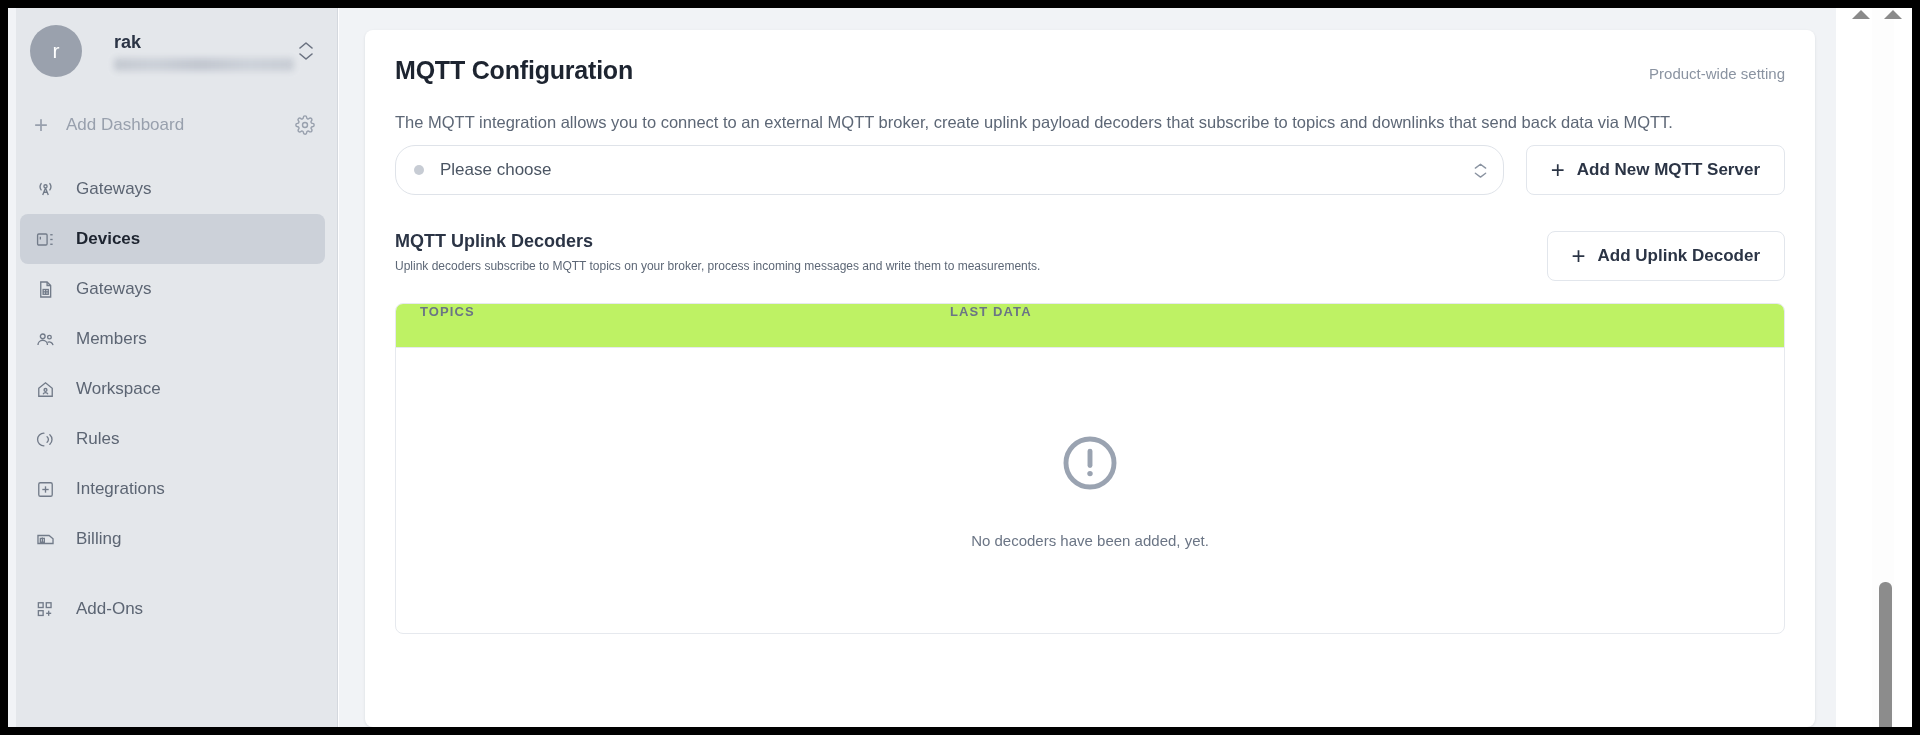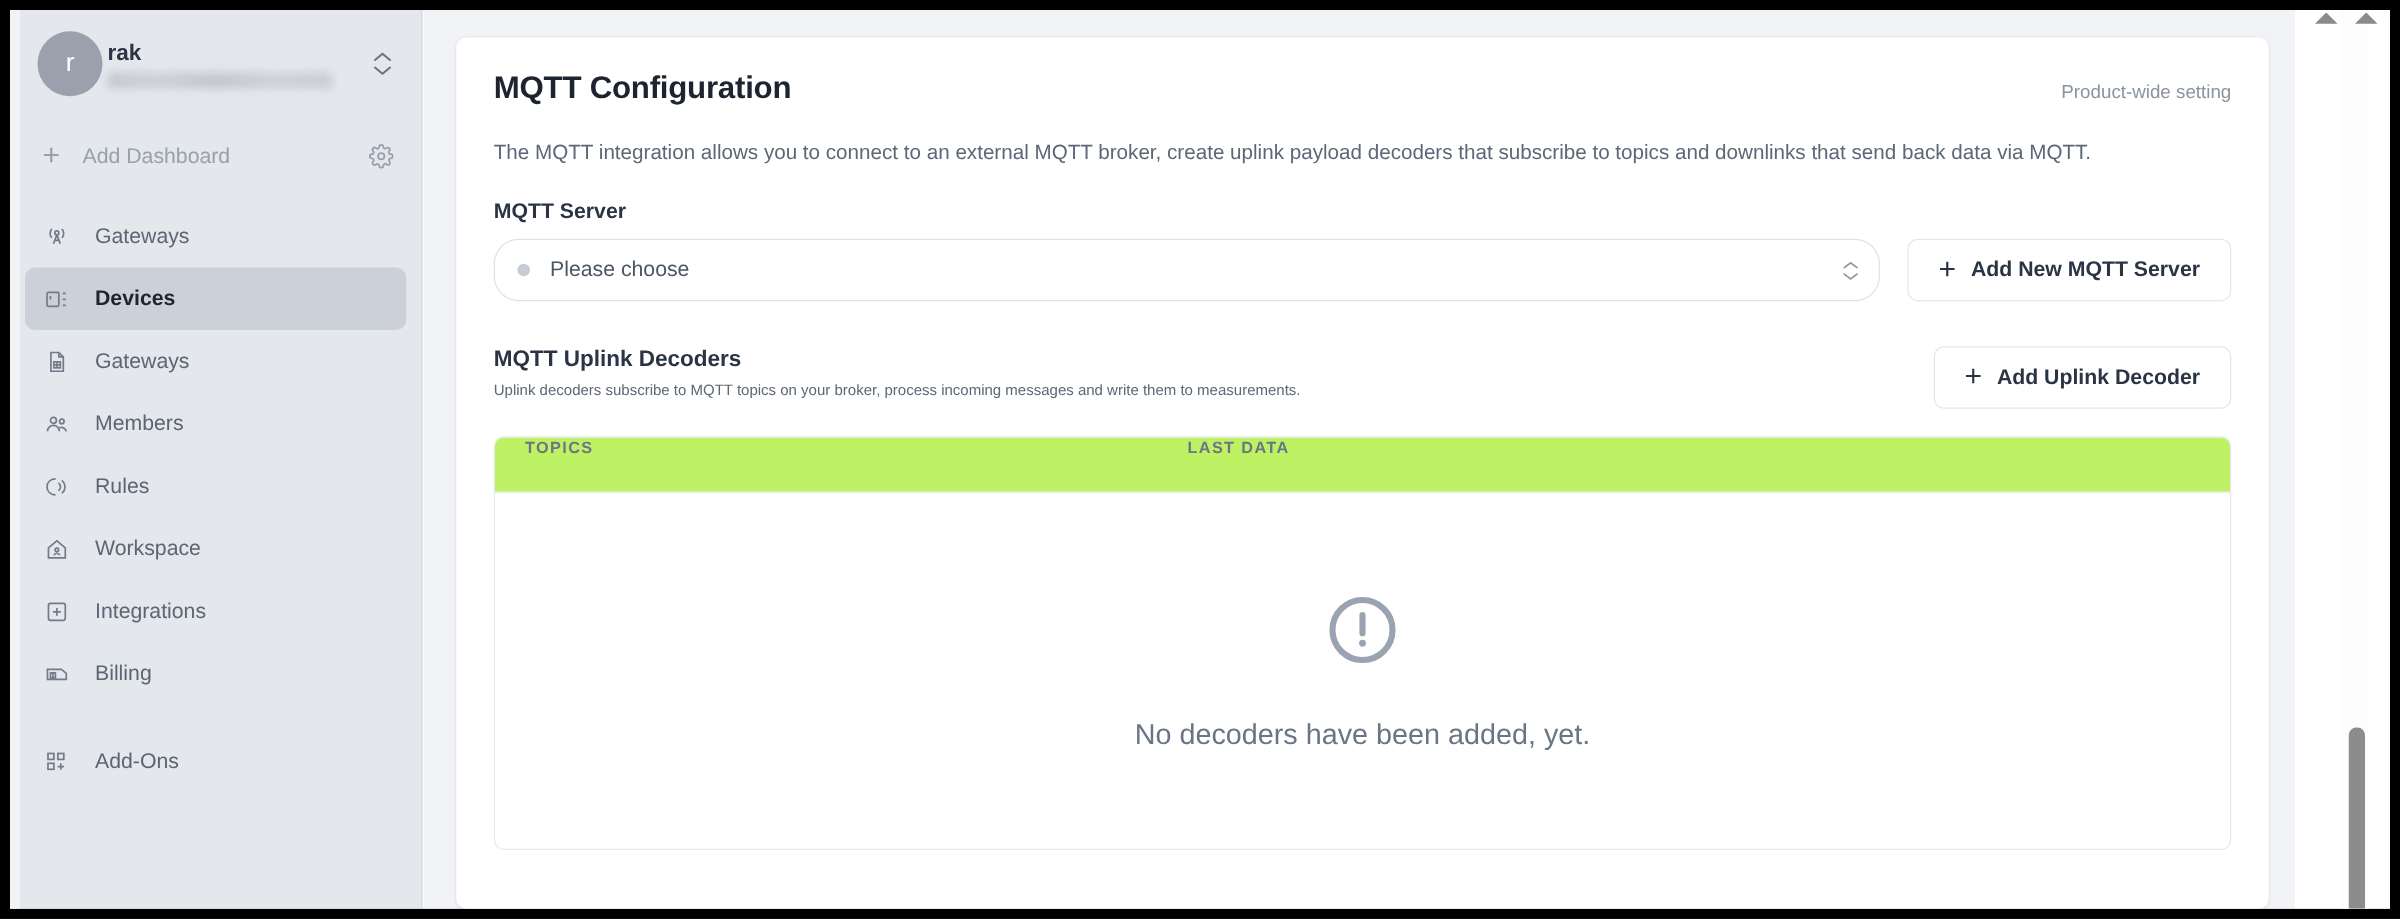--- a/index.html
+++ b/index.html
@@ -33,21 +33,21 @@
   }
   .avatar {
     width: 52px; height: 52px;
     border-radius: 50%;
     background: #9aa1ad;
     color: #ffffff;
     display: flex; align-items: center; justify-content: center;
     font-size: 21px; font-weight: 400;
     flex: none;
   }
-  .ws-text { margin-left: 4px; flex: 1; min-width: 0; }
+  .ws-text { margin-left: 32px; flex: 1; min-width: 0; }
   .ws-name {
     font-size: 18px; font-weight: 700; color: #2b3445;
     line-height: 22px;
   }
   .ws-email {
     margin-top: 5px;
     height: 13px; width: 180px;
     border-radius: 3px;
     background: linear-gradient(90deg,#c3c8d0 0%,#cbd0d8 22%,#c0c5ce 48%,#ccd1d9 75%,#c7ccd4 100%);
     filter: blur(3.2px);
@@ -195,21 +195,21 @@
   }
   .th.topics { width: 530px; }
   .empty {
     height: 285px;
     display: flex; flex-direction: column;
     align-items: center; justify-content: center;
   }
   .empty-icon { color: #9aa3b1; }
   .empty-text {
     margin-top: 34px;
-    font-size: 23px; color: #6b7585;
+    font-size: 15px; color: #6b7585;
   }
 
   
   .scroll-col {
     position: absolute;
     right: 0; top: 0;
     width: 76px; height: 719px;
     background: #ffffff;
   }
   .scroll-track {
@@ -322,38 +322,38 @@
             <path d="M2.5 19a6 6 0 0 1 12 0"></path>
             <circle cx="17" cy="9" r="2.3"></circle>
             <path d="M14.5 15.5a5 5 0 0 1 7 3.5"></path>
           </svg>
         </span>
         <span class="nav-label">Members</span>
       </div>
 
       <div class="nav-item">
         <span class="nav-ico">
+          <svg width="19" height="19" viewBox="0 0 24 24" fill="none" stroke="currentColor" stroke-width="1.7">
+            <path d="M3.5 10.5 12 3.5l8.5 7v10h-17z"></path>
+            <circle cx="12" cy="12.5" r="1.8"></circle>
+            <path d="M9 18a3.2 3.2 0 0 1 6 0"></path>
+          </svg>
+        </span>
+        <span class="nav-label">Workspace</span>
+      </div>
+
+      <div class="nav-item">
+        <span class="nav-ico">
           <svg width="19" height="19" viewBox="0 0 24 24" fill="none" stroke="currentColor" stroke-width="1.7" stroke-linecap="round">
             <path d="M10 4a8 8 0 0 0 0 16"></path>
             <path d="M14 8.5a4.5 4.5 0 0 1 0 7"></path>
             <path d="M17.5 6a8 8 0 0 1 0 12"></path>
           </svg>
         </span>
         <span class="nav-label">Rules</span>
-      </div>
-
-      <div class="nav-item">
-        <span class="nav-ico">
-          <svg width="19" height="19" viewBox="0 0 24 24" fill="none" stroke="currentColor" stroke-width="1.7">
-            <path d="M3.5 10.5 12 3.5l8.5 7v10h-17z"></path>
-            <circle cx="12" cy="12.5" r="1.8"></circle>
-            <path d="M9 18a3.2 3.2 0 0 1 6 0"></path>
-          </svg>
-        </span>
-        <span class="nav-label">Workspace</span>
       </div>
 
       <div class="nav-item">
         <span class="nav-ico">
           <svg width="19" height="19" viewBox="0 0 24 24" fill="none" stroke="currentColor" stroke-width="1.7">
             <rect x="3.5" y="3.5" width="17" height="17" rx="2"></rect>
             <line x1="12" y1="8" x2="12" y2="16"></line>
               <line x1="8" y1="12" x2="16" y2="12"></line>
           </svg>
         </span>
@@ -393,21 +393,20 @@
   <div class="main">
     <div class="card">
 
       <div class="card-head">
         <div class="page-title">MQTT Configuration</div>
         <div class="product-wide">Product-wide setting</div>
       </div>
 
       <div class="desc">The MQTT integration allows you to connect to an external MQTT broker, create uplink payload decoders that subscribe to topics and downlinks that send back data via MQTT.</div>
 
-      <div class="field-label">MQTT Server</div>
 
       <div class="server-row">
         <div class="select">
           <span class="dot"></span>
           <span class="select-value">Please choose</span>
           <span class="select-chevrons">
             <svg width="13" height="6" viewBox="0 0 14 7">
                 <path d="M1 6 L7 1.5 L13 6" fill="none" stroke="currentColor" stroke-width="1.6" stroke-linecap="round" stroke-linejoin="round"></path>
               </svg>
             <svg width="13" height="6" viewBox="0 0 14 7">

